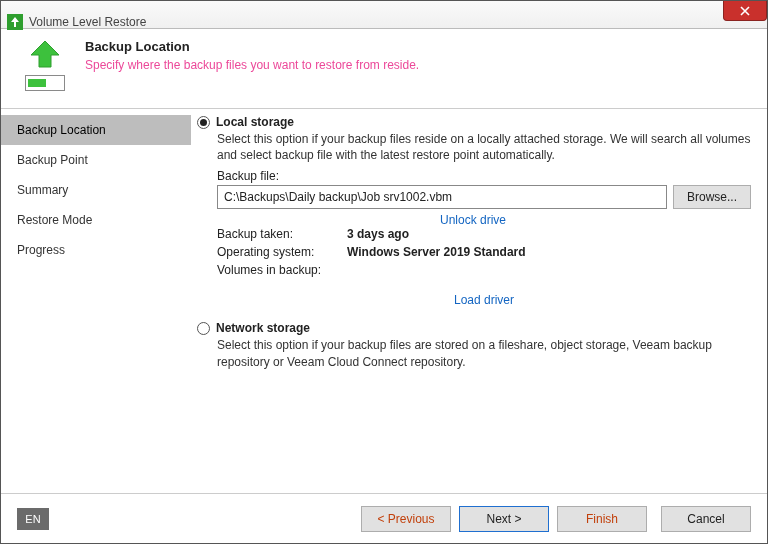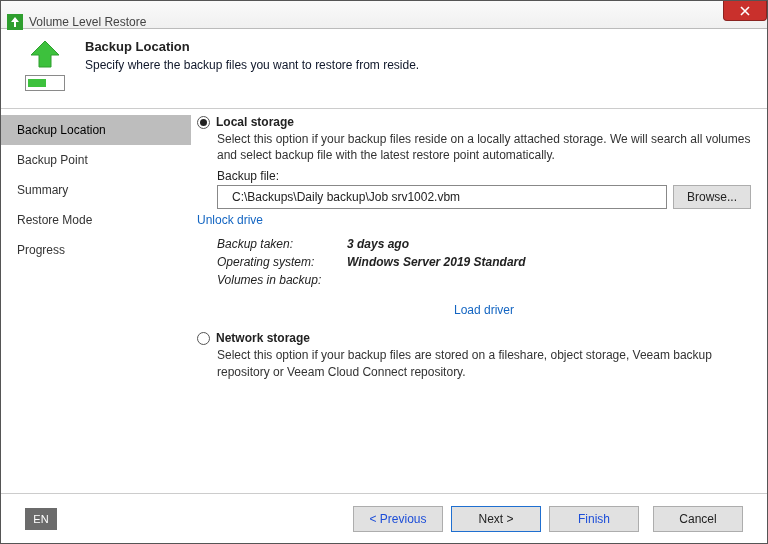--- a/index.html
+++ b/index.html
@@ -72,21 +72,21 @@
   .header .bigicon .disk .bar {
     height:8px; width:18px; background:#3dc13d;
   }
   .header .text h1 {
     margin: 0 0 4px 0;
     font-size: 13px;
     font-weight: 600;
   }
   .header .text p {
     margin: 0;
-    color: #0f172a;
+    color: #ec4899;
   }
   
   .body {
     display: flex;
     height: 384px;
   }
   .sidebar {
     width: 190px;
     padding: 6px 0;
   }
@@ -115,59 +115,59 @@
   .radio .dot { width:7px; height:7px; border-radius:50%; background:#222; }
   .opt-title { font-weight:600; }
   .opt-desc { margin: 2px 0 6px 20px; color:#333; line-height:1.35; }
   .field-label { margin: 0 0 2px 20px; }
   .file-row { display:flex; gap:6px; margin-left:20px; align-items:center;}
   .file-input {
     flex:1;
     border:1px solid #888;
     background:#fff;
     height:24px;
-    padding: 3px 14px;
+    padding: 3px 6px;
     font: inherit;
     color:#222;
   }
   .btn {
     height:24px;
     min-width:78px;
     border:1px solid #adadad;
     background:#e1e1e1;
     font: inherit;
     padding: 0 10px;
     cursor: default;
     color:#222;
   }
   .link { color:#1365c2; cursor:pointer; }
-  .link-row-right { text-align:left; margin:4px 2px 10px 0; }
+  .link-row-right { text-align:center; margin:4px 2px 0 0; }
   .meta { margin-left:20px; }
-  .meta-row { display:flex; margin-bottom:4px;font-style:italic; }
+  .meta-row { display:flex; margin-bottom:4px; }
   .meta-row .k { width:130px; color:#222;}
   .meta-row .v { font-weight:600; }
   .load-driver { margin:16px 0 14px 20px;text-align:center; }
   
   .footer {
     height: 50px;
     border-top: 1px solid #ccc;
     display:flex;
     align-items:center;
-    padding: 0 24px;
+    padding: 0 16px;
   }
   .lang {
     width:32px; height:22px;
     background: #6b6b6b;
     color:#fff;
     display:flex; align-items:center; justify-content:center;
     font-size:11px;
   }
   .footer .spacer { flex:1; }
   .footer .btn { min-width:90px; height:26px; }
-  .footer .btn.disabled { color:#1d4ed8; }
+  .footer .btn.disabled { color:#c2410c; }
   .footer .btn.primary { border:1.5px solid #1f6fd0; background:#e1e1e1; }
   .footer .btn + .btn { margin-left:8px; }
   .footer .gap { width:14px; }
 </style>
 </head>
 <body>
 
 <div class="titlebar">
   <span class="app-icon">
     <svg width="12" height="12" viewBox="0 0 12 12">

